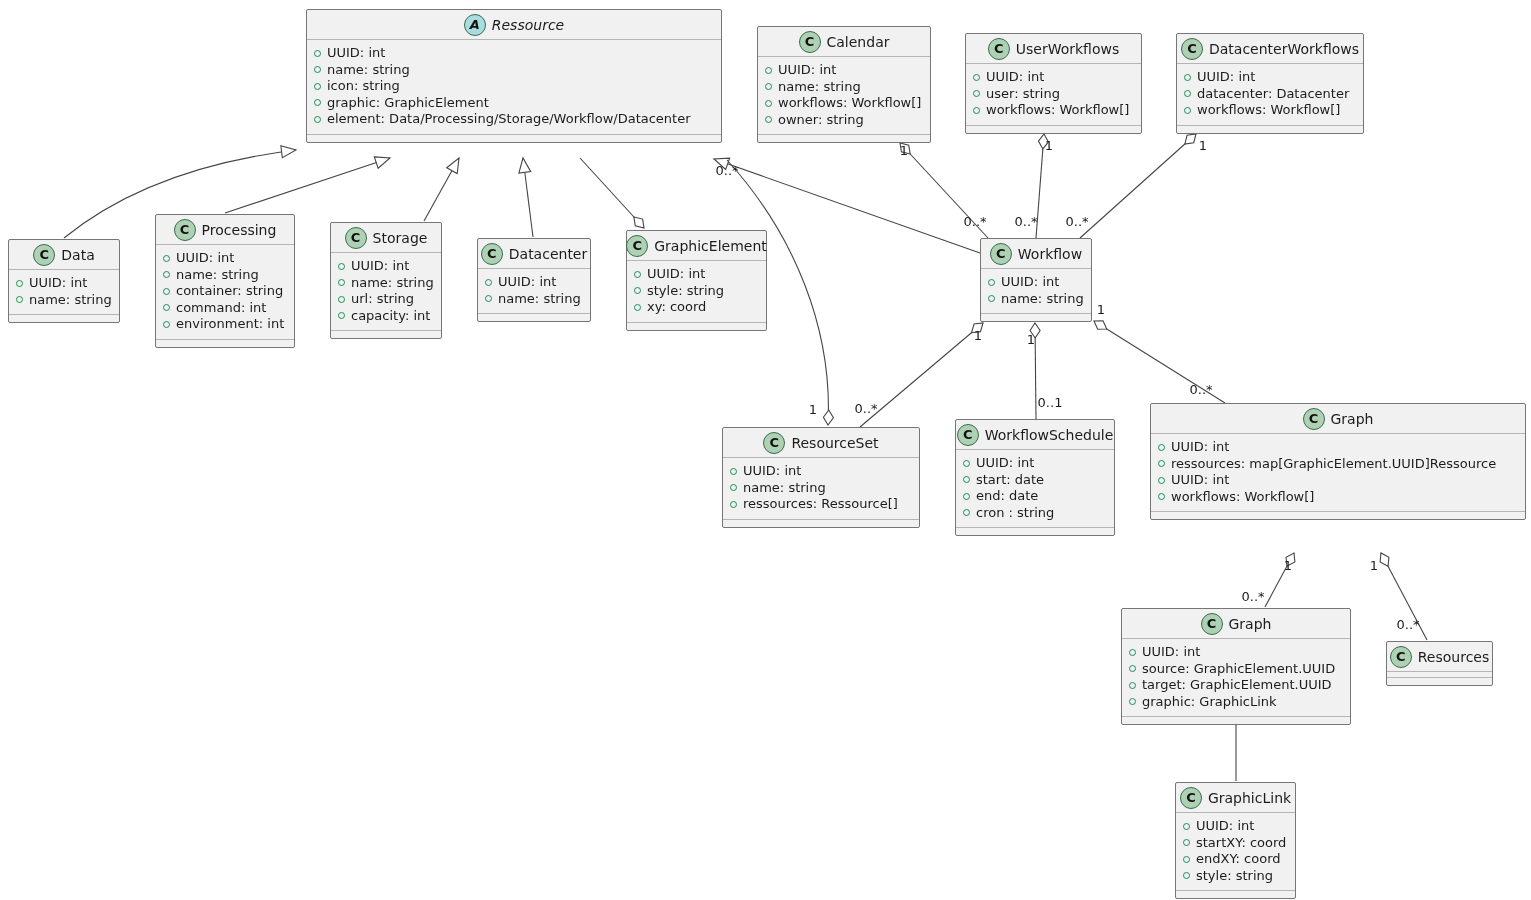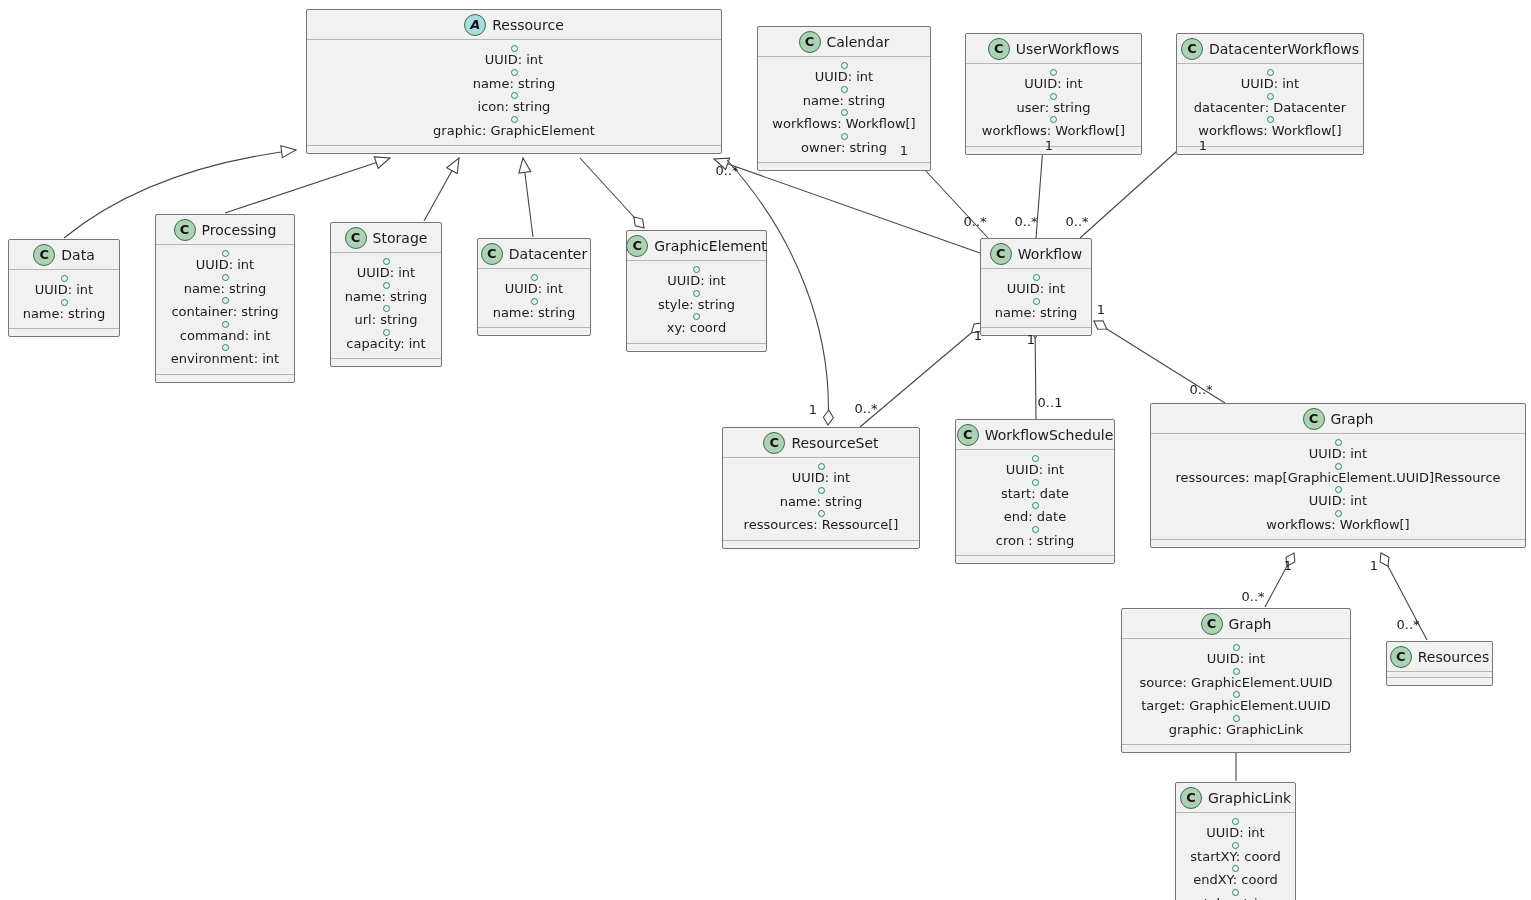--- a/index.html
+++ b/index.html
@@ -19,23 +19,23 @@
     padding:3px 6px; border-bottom:1px solid #b5b5b5; min-height:30px;
   }
   .circ {
     width:22px; height:22px; flex:none; border-radius:50%;
     background:#ADD1B2; border:1px solid #3a6b50;
     display:flex; align-items:center; justify-content:center;
     font-size:13px; font-weight:bold; color:#111;
   }
   .abstract .circ { background:#A9DCDF; font-style:italic; }
   .nm { font-size:14px; white-space:nowrap; }
-  .abstract .nm { }
+  .abstract .nm { font-style:italic; }
   .attrs { padding:5px 7px 6px 7px; border-bottom:1px solid #b5b5b5; min-height:5px; }
-  .attr { display:flex; align-items:center; white-space:nowrap; line-height:16.5px;flex-direction:column; }
+  .attr { display:flex; align-items:center; gap:6px; white-space:nowrap; line-height:16.5px; }
   .attr .txt { font-size:13px; }
   .dot {
     width:7px; height:7px; flex:none; border-radius:50%;
     border:1.6px solid #199054; background:transparent;
   }
   .ftr { height:7px; }
   .mult {
     position:absolute; z-index:2; font-size:13px; color:#1c1c1c;
     transform:translate(-50%,-50%); white-space:nowrap;
   }
@@ -87,20 +87,24 @@
           <span class="txt">name: string</span>
         </div>
       <div class="attr">
           <span class="dot"></span>
           <span class="txt">icon: string</span>
         </div>
       <div class="attr">
           <span class="dot"></span>
           <span class="txt">graphic: GraphicElement</span>
         </div>
+      <div class="attr">
+          <span class="dot"></span>
+          <span class="txt">element: Data/Processing/Storage/Workflow/Datacenter</span>
+        </div>
     </div>
     <div class="ftr"></div>
   </div>
 
   <div class="cls" style="left:757px;top:26px;width:174px">
     <div class="hdr">
       <span class="circ">C</span>
       <span class="nm">Calendar</span>
     </div>
     <div class="attrs">

